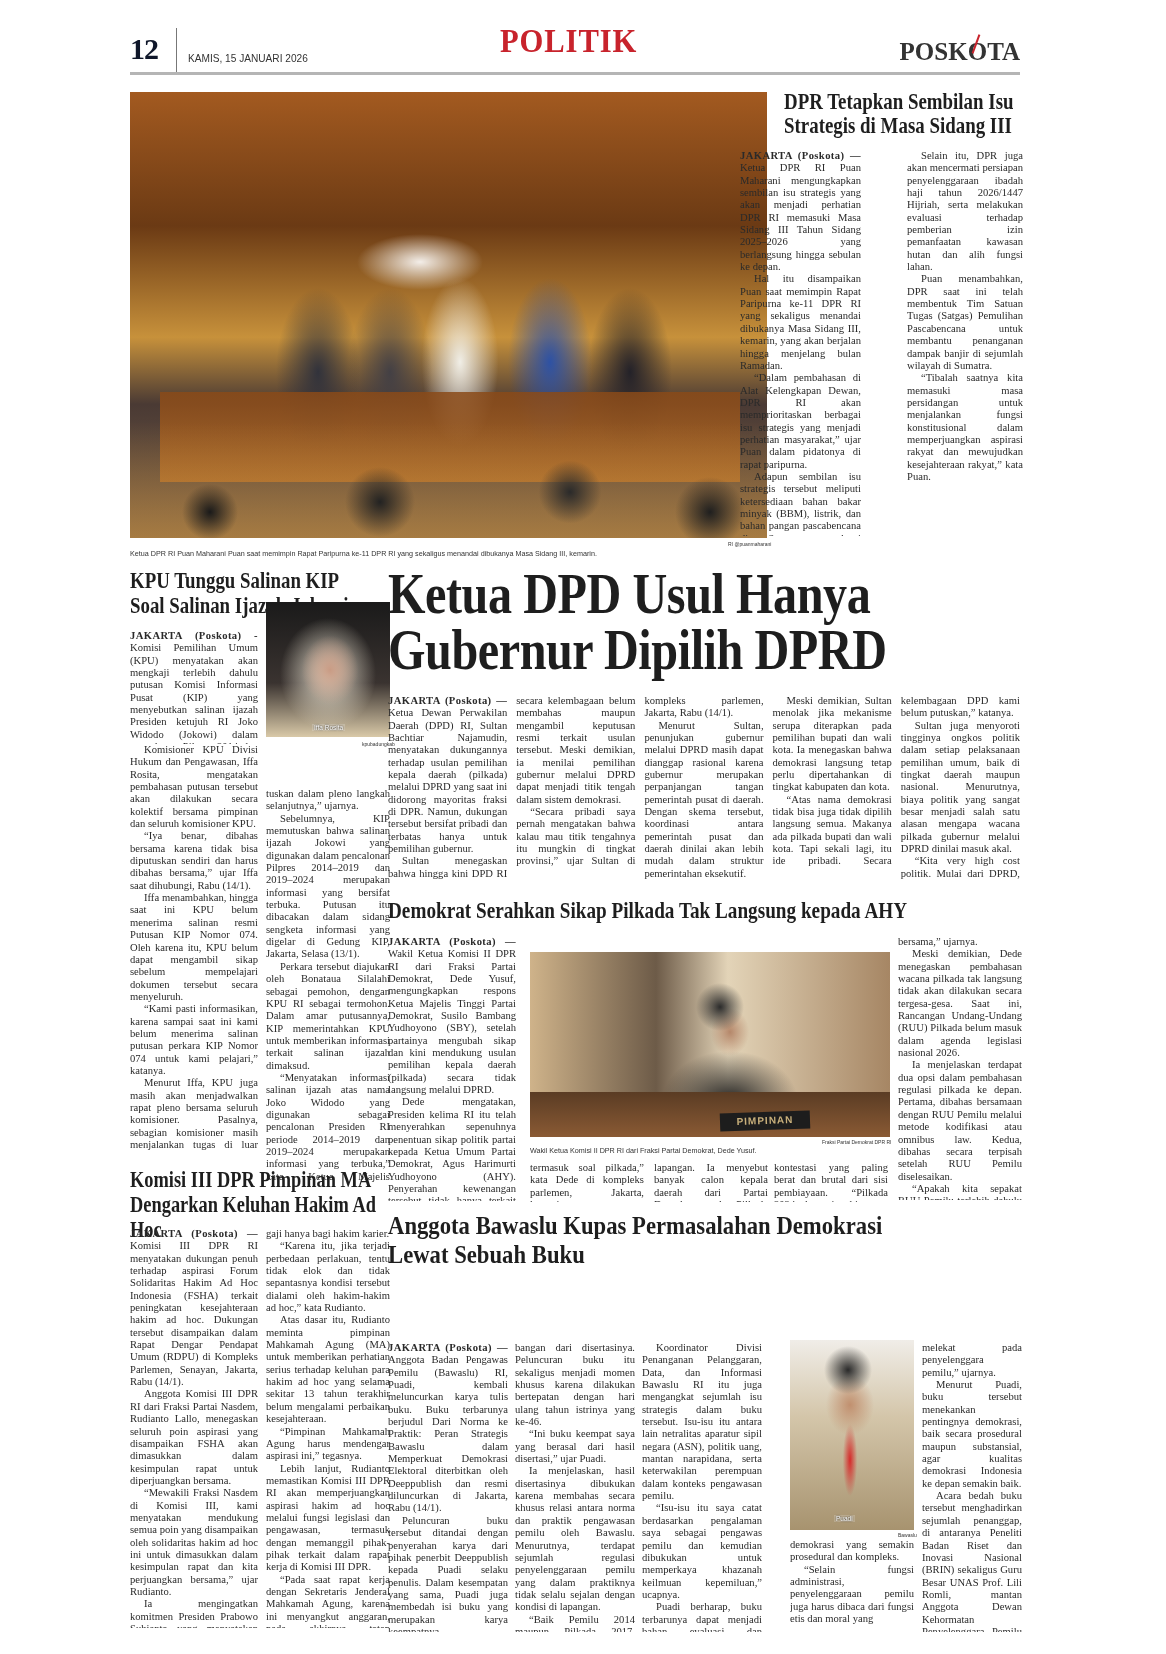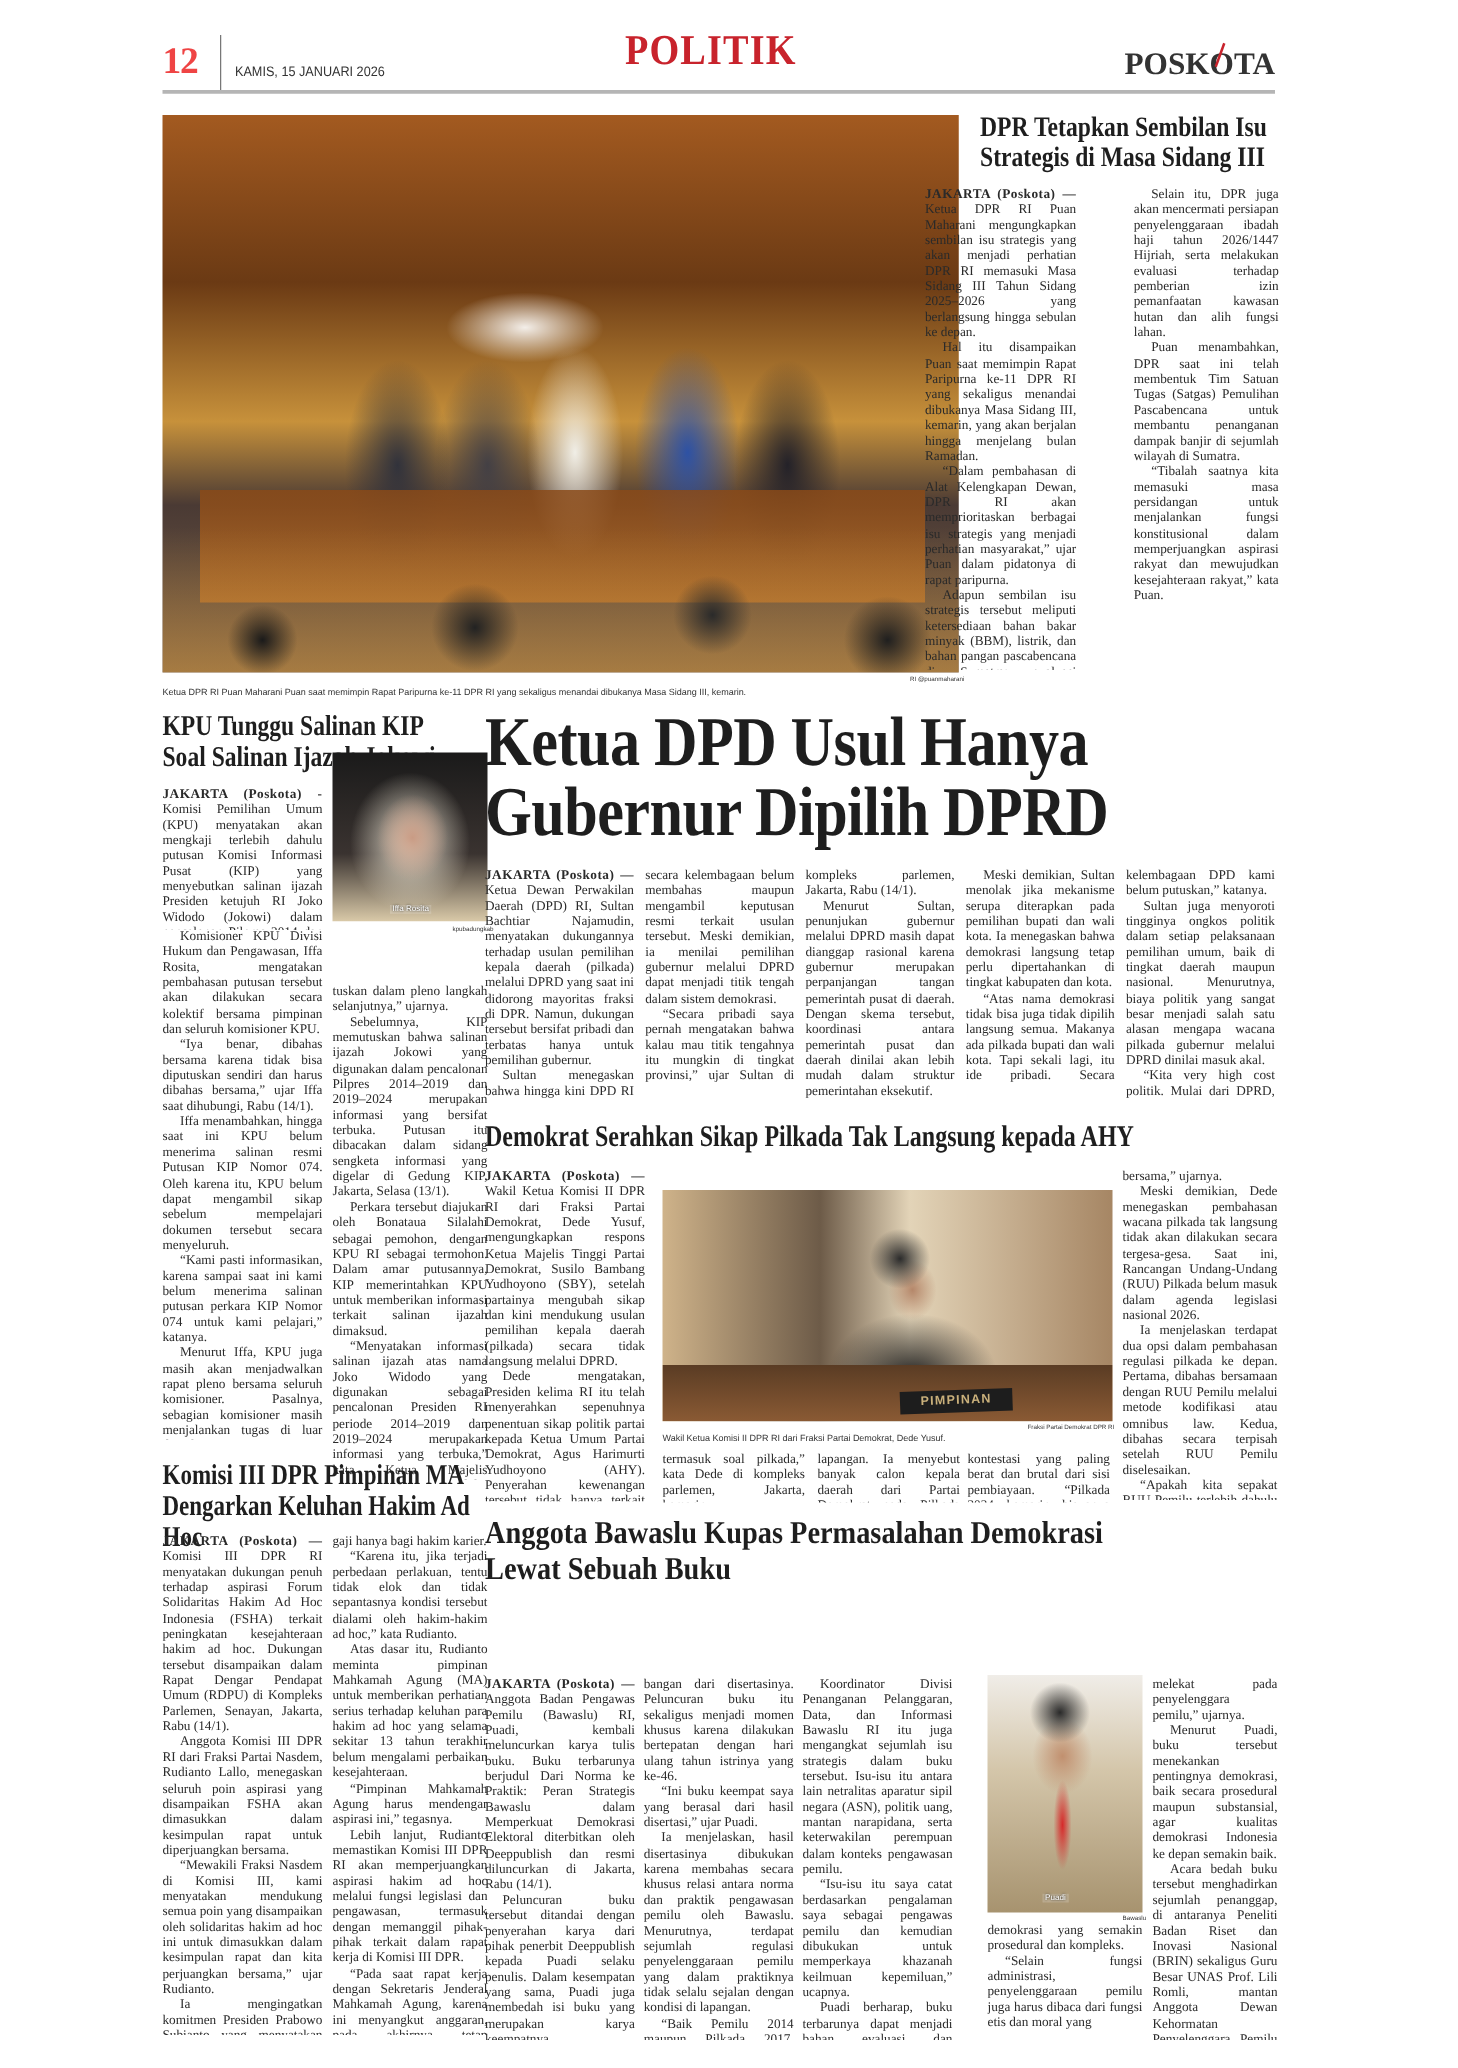--- a/index.html
+++ b/index.html
@@ -1,20 +1,20 @@
 <!DOCTYPE html>
 <html><head>
 <meta charset="utf-8">
 <style>
   * { box-sizing: border-box; margin: 0; padding: 0; }
   html, body { width: 1166px; height: 1654px; background: #ffffff; overflow: hidden; }
   body { position: relative; font-family: "Liberation Serif", serif; color: #222; }
 
   .masthead { position: absolute; left: 130px; top: 22px; width: 890px; height: 52px; }
-  .page-num { position: absolute; left: 0; top: 10px; font-family: "Liberation Serif", serif; font-weight: bold; font-size: 30px; color: #ef4444; letter-spacing: -1px; }
+  .page-num { position: absolute; left: 0; top: 10px; font-family: "Liberation Serif", serif; font-weight: bold; font-size: 30px; color: #0f172a; letter-spacing: -1px; }
   .mast-divider { position: absolute; left: 46px; top: 6px; width: 1px; height: 44px; background: #777; }
   .issue-date { position: absolute; left: 58px; top: 30px; font-family: "Liberation Sans", sans-serif; font-size: 11px; color: #333; transform: scaleX(0.92); transform-origin: left; }
   .section-title { position: absolute; left: 370px; top: 0; font-family: "Liberation Serif", serif; font-weight: bold; font-size: 34px; color: #c8232c; letter-spacing: 1px; transform: scaleX(0.9); transform-origin: left; }
   .brand-logo { position: absolute; right: 0; top: 16px; font-family: "Liberation Serif", serif; font-weight: bold; font-size: 25px; color: #333; letter-spacing: 0px; }
   .brand-logo .o { color: #333; position: relative; }
   .brand-logo .o::after { content: ""; position: absolute; left: 7px; top: -4px; width: 2px; height: 20px; background: #c8232c; transform: rotate(20deg); }
   .mast-rule { position: absolute; left: 0; top: 50px; width: 890px; height: 3px; background: #b5b5b5; }
 
   .photo { position: absolute; overflow: hidden; }
   .photo-main { left: 130px; top: 92px; width: 637px; height: 446px;

